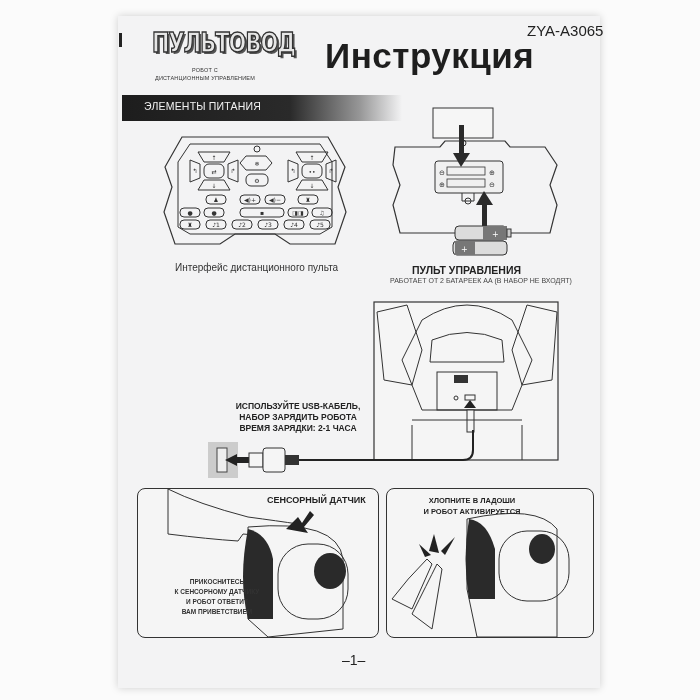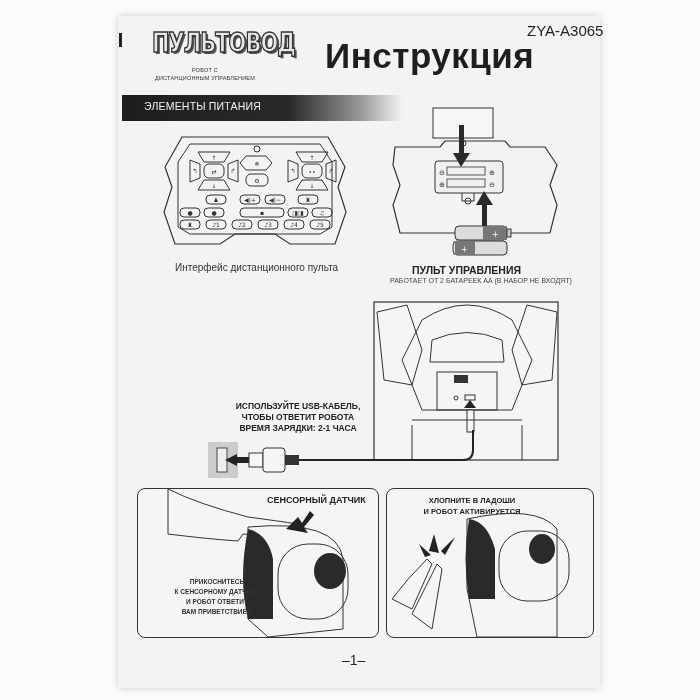--- a/index.html
+++ b/index.html
@@ -149,21 +149,21 @@
   <rect x="12" y="8" width="10" height="24" fill="#eee" stroke="#444"></rect>
   <polygon points="20,20 32,14 32,26" fill="#222"></polygon>
   <rect x="32" y="17" width="12" height="6" fill="#222"></rect>
   <rect x="44" y="13" width="14" height="14" fill="#f5f5f5" stroke="#333"></rect>
   <rect x="58" y="8" width="22" height="24" rx="3" fill="#f5f5f5" stroke="#333"></rect>
   <rect x="80" y="15" width="14" height="10" fill="#333"></rect>
   <path d="M94,20 L258,20 Q268,20 268,10 L268,-10" fill="none" stroke="#222" stroke-width="2"></path>
 </svg>
 <div class="bold-caption" style="left:194px;top:393px;width:150px;font-size:8.5px;line-height:11px;margin-top:8px;">
   <div>ИСПОЛЬЗУЙТЕ USB-КАБЕЛЬ,</div>
-  <div>ЧТОБЫ ОТВЕТИТ РОБОТА</div>
+  <div>НАБОР ЗАРЯДИТЬ РОБОТА</div>
   <div>ВРЕМЯ ЗАРЯДКИ: 2-1 ЧАСА</div>
 </div>
 
 <div class="box" style="left:137px;top:488px;width:240px;height:148px;">
   <svg style="left:0;top:0;" width="240" height="148" viewBox="0 0 240 148">
     <path d="M30,0 Q60,15 110,28 Q140,32 160,35 L165,45 Q130,48 105,45 L100,52 Q70,50 30,45 Z" fill="#f5f5f5" stroke="#333"></path>
     <path d="M110,38 Q200,30 205,70 L205,140 L130,148 L110,130 Z" fill="#f5f5f5" stroke="#333"></path>
     <path d="M110,40 Q130,45 135,70 L135,130 L110,130 Q100,90 110,40 Z" fill="#2a2a2a"></path>
     <rect x="140" y="55" width="70" height="75" rx="30" fill="none" stroke="#333"></rect>
     <ellipse cx="192" cy="82" rx="16" ry="18" fill="#2a2a2a"></ellipse>

